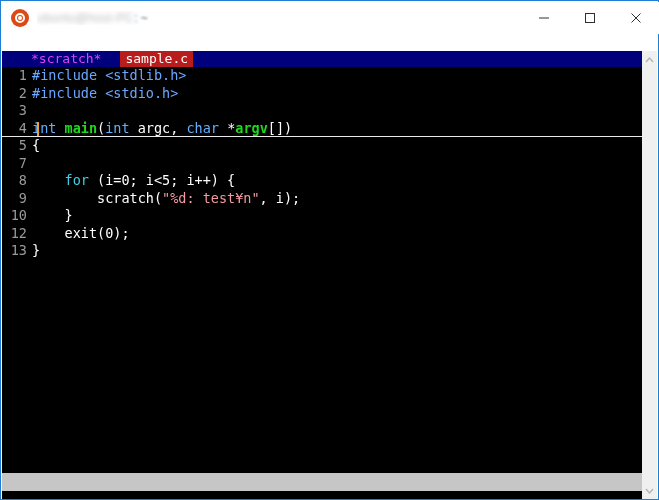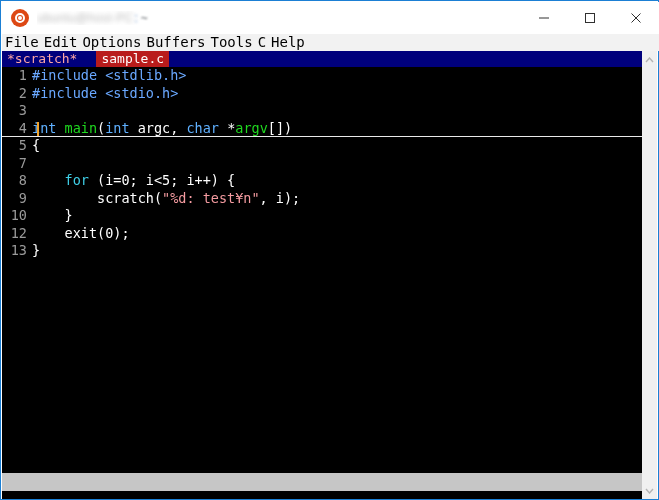--- a/index.html
+++ b/index.html
@@ -172,21 +172,21 @@
     line-height: 16px;
     white-space: nowrap;
     overflow: hidden;
   }
   .tab {
     padding: 0 5px;
     height: 16px;
     line-height: 16px;
     display: inline-block;
   }
-  .tab.inactive { color: #fca5a5; margin-left: 0; }
+  .tab.inactive { color: #d946ef; margin-left: 24px; }
   .tab.active { background: #b91c1c; color: #ffffff; margin-left: 14px; }
 
   
   .code {
     position: absolute;
     left: 0; top: 16px;
     width: 640px;
     height: 404px;
     background: #000000;
     font-size: 13.5px;
@@ -224,21 +224,21 @@
     left: 35px;
     top: 2px;
     width: 2px;
     height: 15px;
     background: #f0a32c;
   }
 
   
   .c-kw      { color: #5fb0ff; }   
   .c-kw2     { color: #3fd0e8; }   
-  .c-fn      { color: #1fd81f; }   
+  .c-fn      { color: #1fd81f; font-weight: bold; }   
   .c-pp      { color: #6aa8ff; }   
   .c-str     { color: #f49ba0; }   
   .c-plain   { color: #ffffff; }
   .c-brace   { color: #ffffff; }
 
   
   .modeline {
     position: absolute;
     left: 0; bottom: 8px;
     width: 640px;
@@ -286,21 +286,20 @@
         </div>
         <div class="win-btn">
           <svg width="12" height="12" viewBox="0 0 12 12">
               <line x1="1.5" y1="1.5" x2="10.5" y2="10.5" stroke="#303030" stroke-width="1"></line>
               <line x1="10.5" y1="1.5" x2="1.5" y2="10.5" stroke="#303030" stroke-width="1"></line>
             </svg>
         </div>
       </div>
     </div>
 
-    <div class="menubar" id="menubar"><span class="mi">File</span><span class="mi">Edit</span><span class="mi">Options</span><span class="mi">Buffers</span><span class="mi">Tools</span><span class="mi">C</span><span class="mi">Help</span></div>
 
     <div class="scrollcol">
       <div class="sb-arrow up">
         <svg width="9" height="6" viewBox="0 0 9 6">
             <polyline points="1,5 4.5,1 8,5" fill="none" stroke="#b4b4b4" stroke-width="1.4"></polyline>
           </svg>
       </div>
       <div class="sb-arrow down">
         <svg width="9" height="6" viewBox="0 0 9 6">
             <polyline points="1,1 4.5,5 8,1" fill="none" stroke="#b4b4b4" stroke-width="1.4"></polyline>

